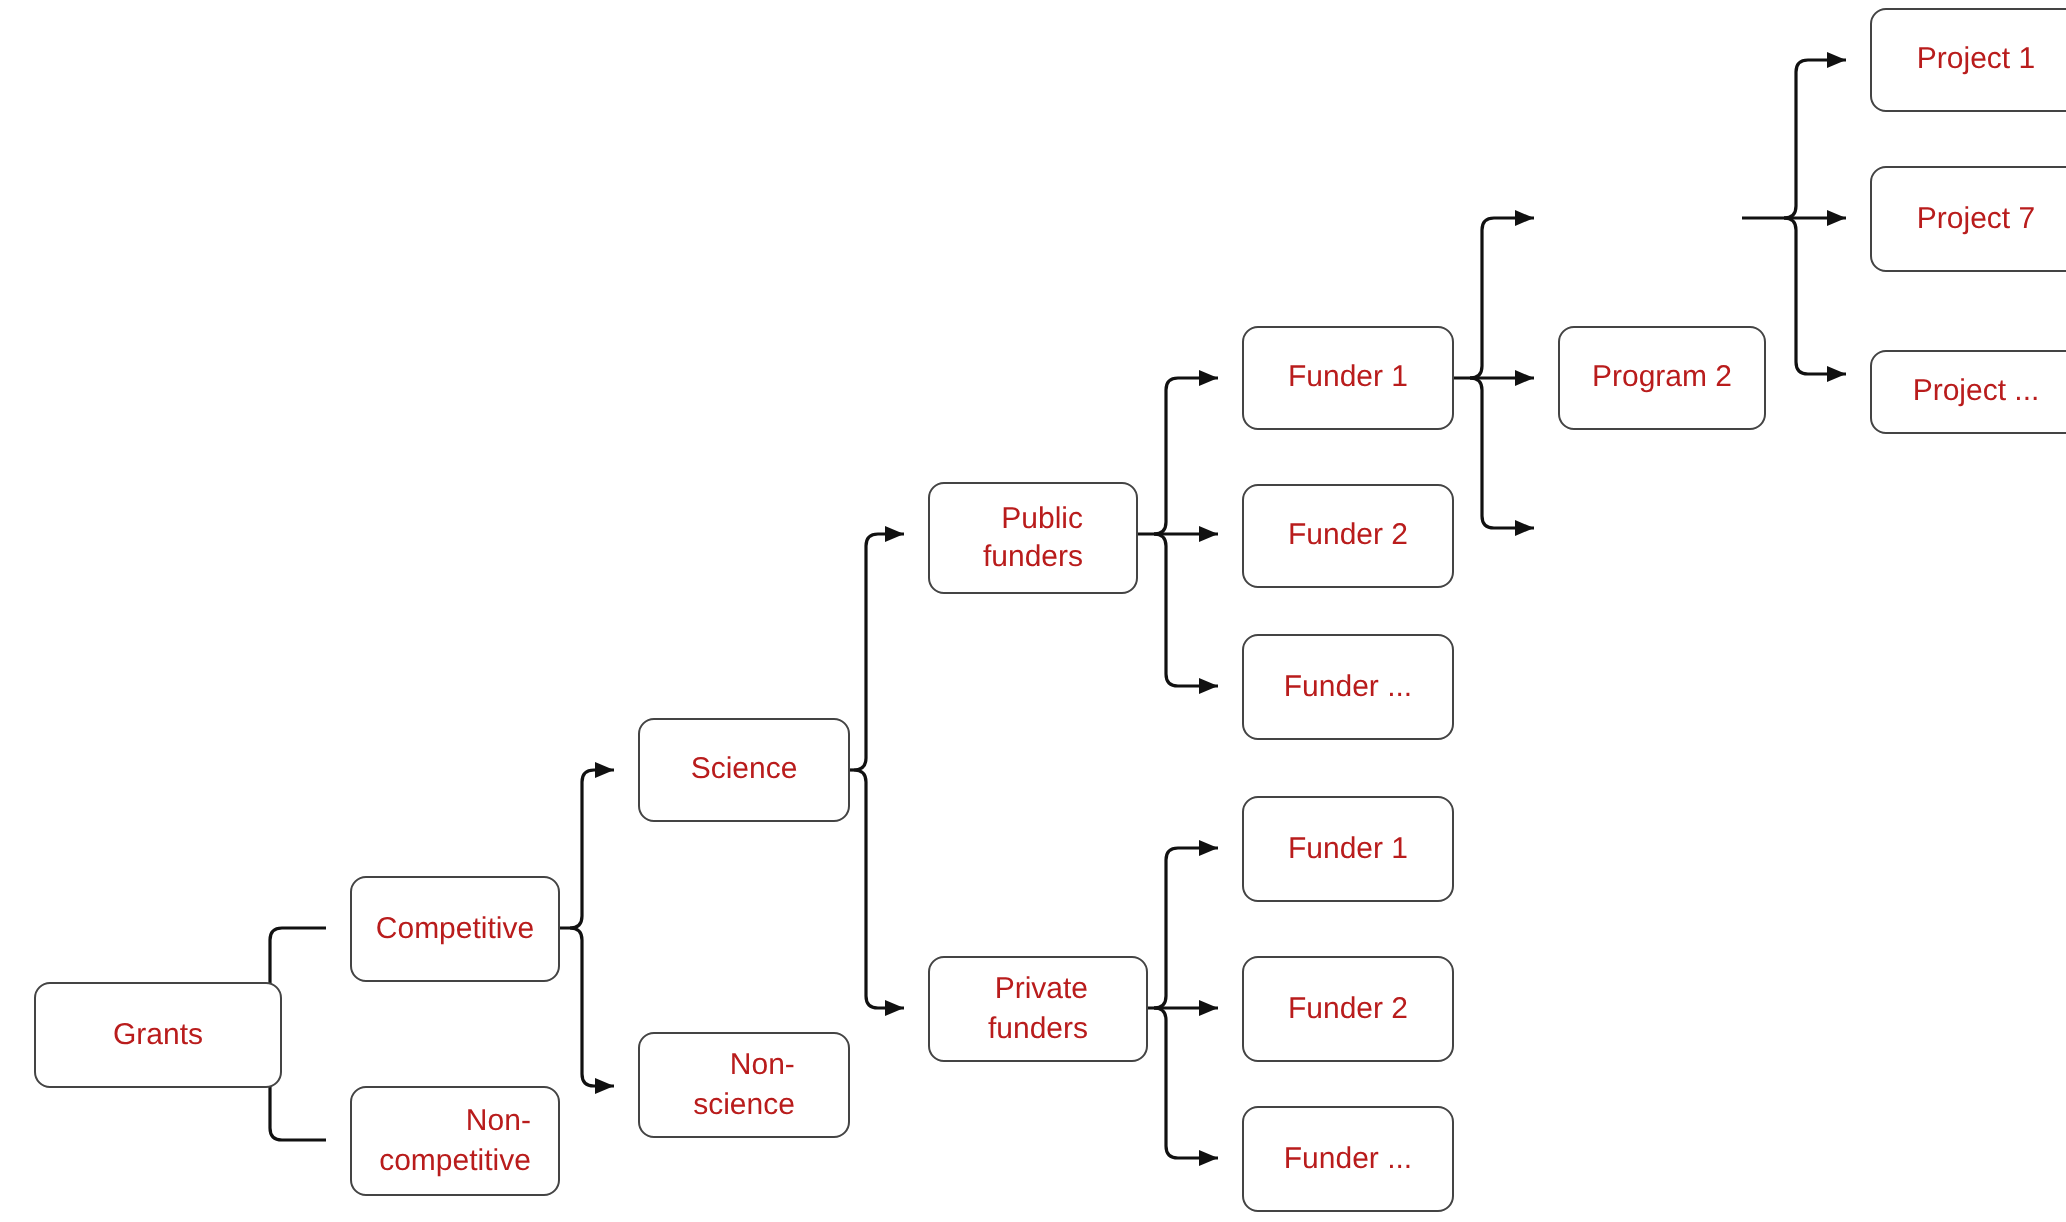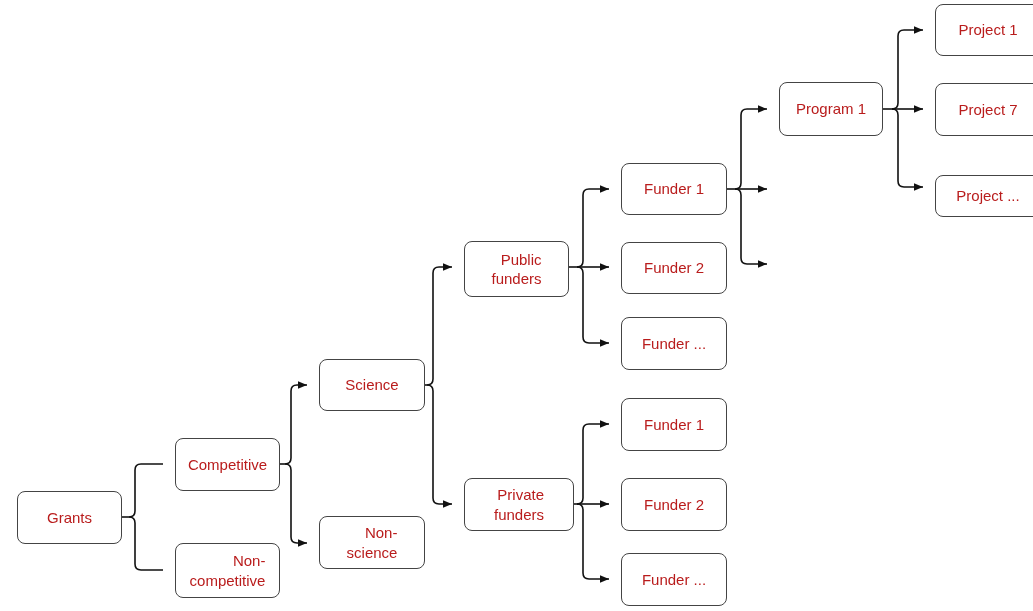--- a/index.html
+++ b/index.html
@@ -54,21 +54,21 @@
     <path marker-end="url(#arrow)" d="M735 189 Q741 189 741 183 V115 Q741 109 747 109 H767"></path>
     <path marker-end="url(#arrow)" d="M735 189 H767"></path>
     <path marker-end="url(#arrow)" d="M735 189 Q741 189 741 195 V258 Q741 264 747 264 H767"></path>
 
     <path d="M871 109 H892"></path>
     <path marker-end="url(#arrow)" d="M892 109 Q898 109 898 103 V36 Q898 30 904 30 H923"></path>
     <path marker-end="url(#arrow)" d="M892 109 H923"></path>
     <path marker-end="url(#arrow)" d="M892 109 Q898 109 898 115 V181 Q898 187 904 187 H923"></path>
   </svg>
 
-  <div class="node" style="left:5px;top:491px;width:105px;height:53px">Grants</div>
+  <div class="node" style="left:5px;top:491px;width:124px;height:53px">Grants</div>
 
   <div class="node" style="left:163px;top:438px;width:105px;height:53px">Competitive</div>
 
   <div class="node" style="left:163px;top:543px;width:105px;height:55px">Non-
 competitive</div>
 
   <div class="node" style="left:307px;top:359px;width:106px;height:52px">Science</div>
 
   <div class="node" style="left:307px;top:516px;width:106px;height:53px">Non-
 science</div>
@@ -84,22 +84,22 @@
   <div class="node" style="left:609px;top:242px;width:106px;height:52px">Funder 2</div>
 
   <div class="node" style="left:609px;top:317px;width:106px;height:53px">Funder ...</div>
 
   <div class="node" style="left:609px;top:398px;width:106px;height:53px">Funder 1</div>
 
   <div class="node" style="left:609px;top:478px;width:106px;height:53px">Funder 2</div>
 
   <div class="node" style="left:609px;top:553px;width:106px;height:53px">Funder ...</div>
 
-  <div class="node" style="left:767px;top:82px;width:104px;height:54px">Program 1</div>
 
+  <div class="node" style="left:767px;top:163px;width:104px;height:52px">Program 2</div>
 
 
   <div class="node" style="left:923px;top:4px;width:106px;height:52px">Project 1</div>
 
   <div class="node" style="left:923px;top:83px;width:106px;height:53px">Project 7</div>
 
   <div class="node" style="left:923px;top:175px;width:106px;height:42px">Project ...</div>
 
 </div>
 

